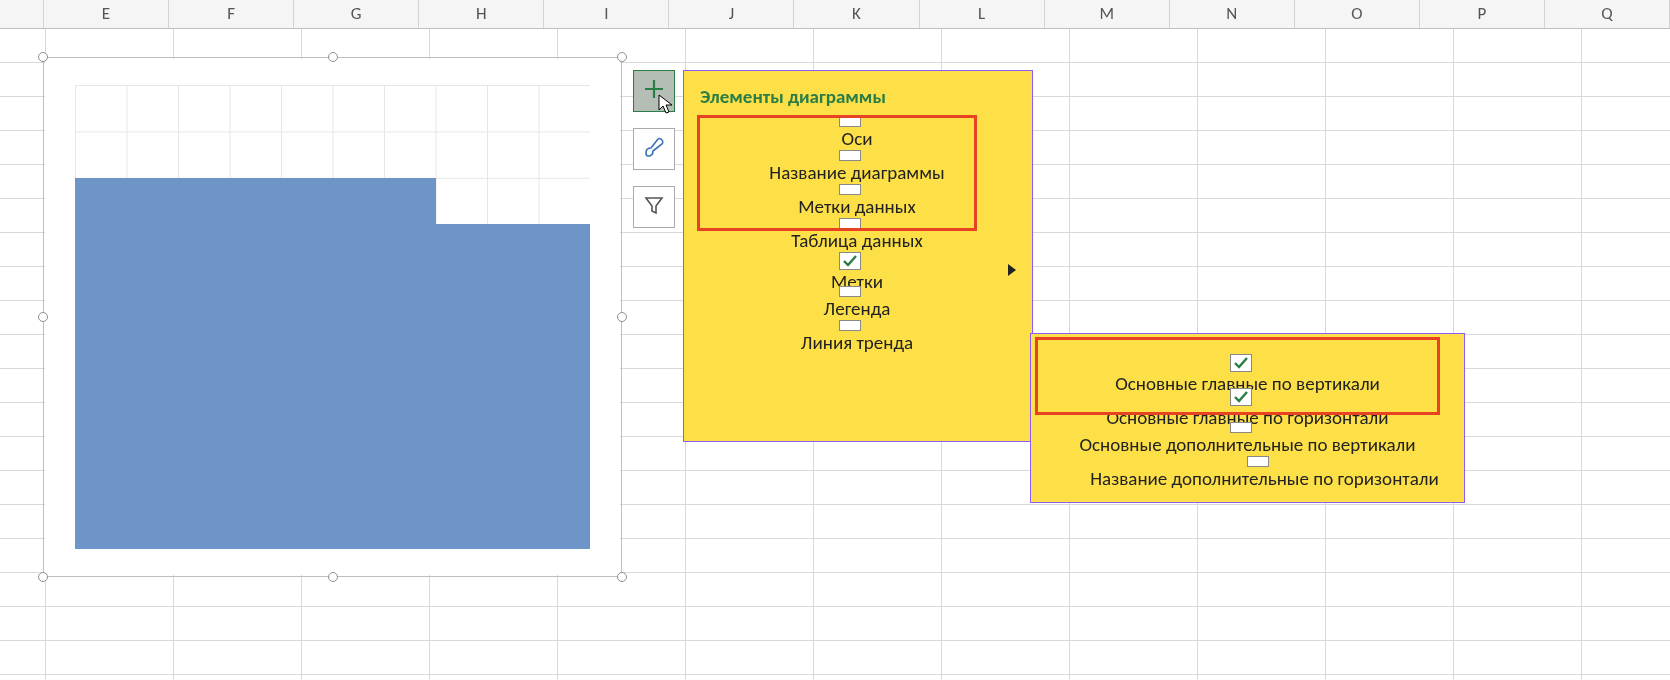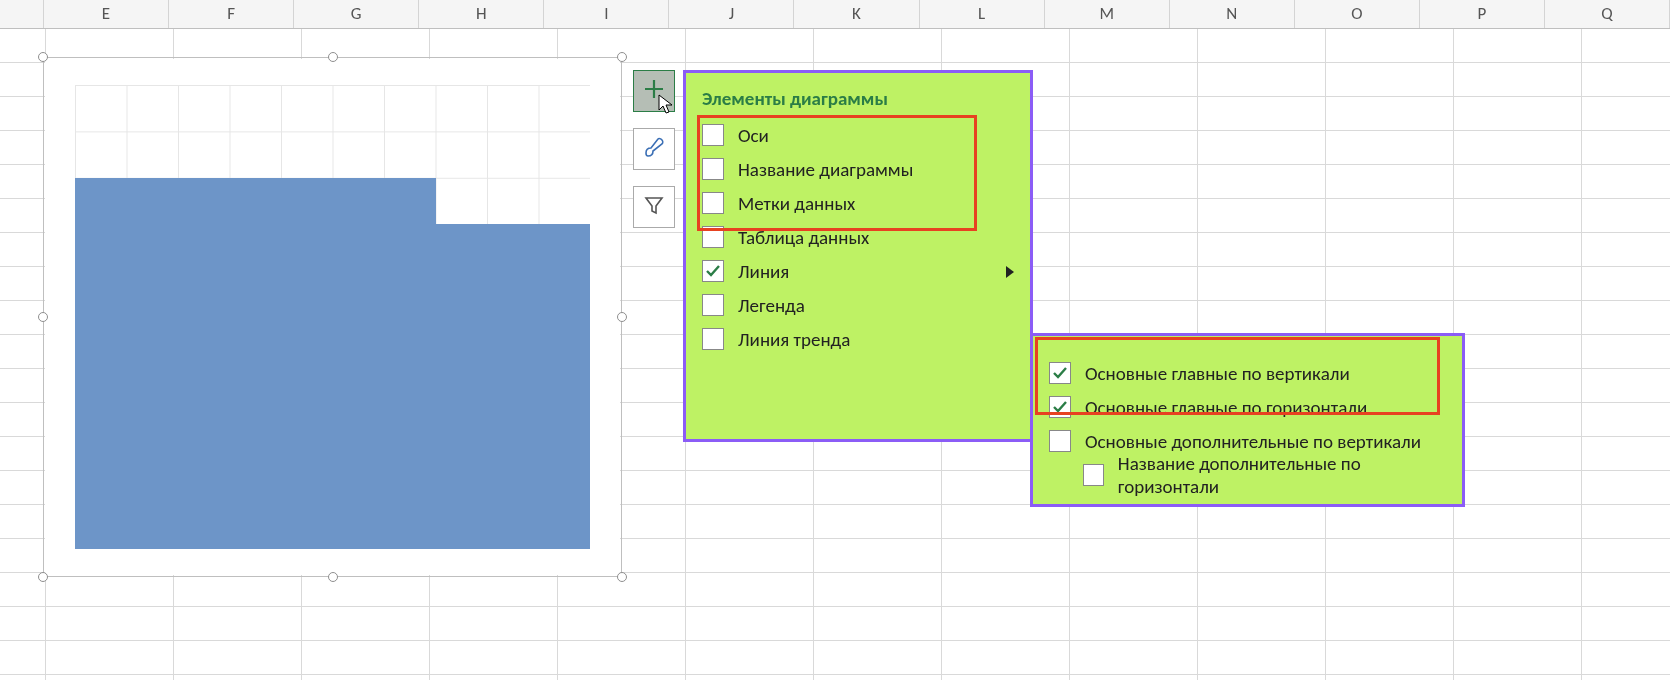--- a/index.html
+++ b/index.html
@@ -143,22 +143,22 @@
     position: absolute;
     top: 94px;
     left: 658px;
     z-index: 30;
     pointer-events: none;
   }
 
   
   .panel {
     position: absolute;
-    background: #bef264;
-    border: 3px solid #8b5cf6;
+    background: #fde047;
+    border: 1px solid #8b5cf6;
     box-sizing: border-box;
     padding: 14px 18px 14px 16px;
     z-index: 10;
   }
   .panel-title {
     font-weight: 600;
     color: #2b7d46;
     font-size: 19px;
     margin-bottom: 8px;
   }
@@ -167,20 +167,21 @@
     padding: 0;
     margin: 0;
   }
   .panel-list li {
     display: flex;
     align-items: center;
     height: 34px;
     font-size: 19px;
     color: #222;
     position: relative;
+    flex-direction: column;
   }
   .checkbox {
     width: 20px;
     height: 20px;
     border: 1px solid #888;
     margin-right: 14px;
     display: inline-flex;
     align-items: center;
     justify-content: center;
     background: #ffffff;
@@ -306,21 +307,21 @@
       <li>
         <span class="checkbox"></span>
         <span>Таблица данных</span>
       </li>
       <li>
         <span class="checkbox checked">
           <svg width="16" height="16" viewBox="0 0 16 16">
             <path d="M2 8 L6 12 L14 3" stroke="#2b7d46" stroke-width="2.4" fill="none"></path>
           </svg>
         </span>
-        <span>Линия</span>
+        <span>Метки</span>
         <span class="submenu-arrow"><svg width="12" height="16" viewBox="0 0 12 16">
             <path d="M2 2 L10 8 L2 14 Z" fill="#222"></path>
           </svg></span>
       </li>
       <li>
         <span class="checkbox"></span>
         <span>Легенда</span>
       </li>
       <li>
         <span class="checkbox"></span>

